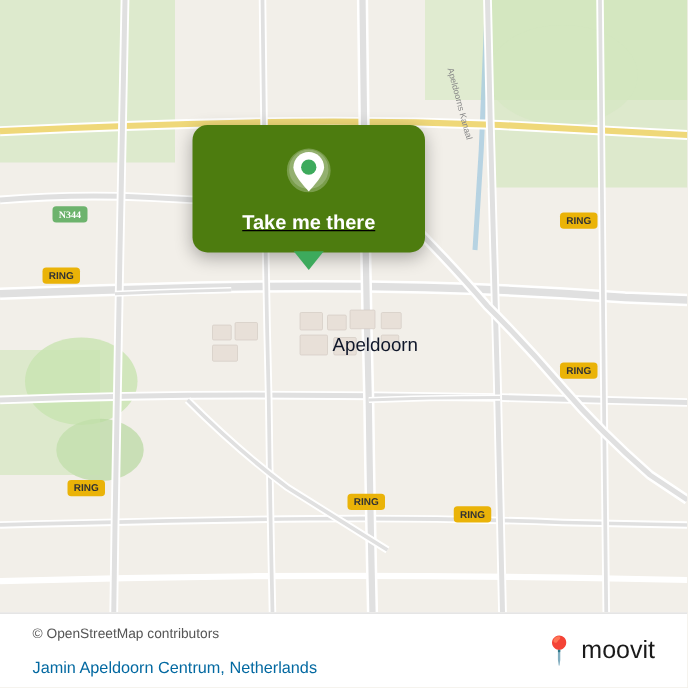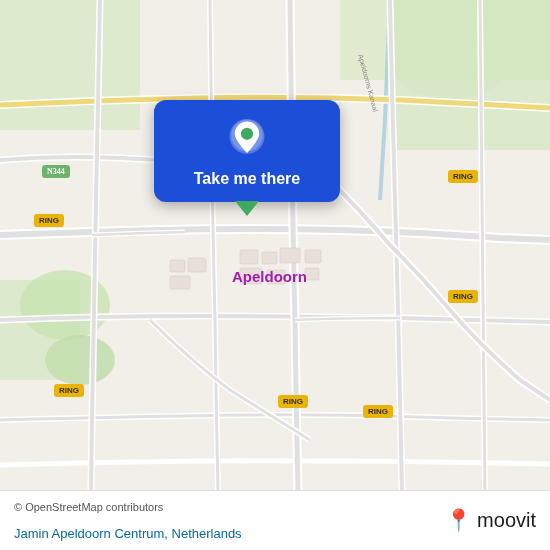--- a/index.html
+++ b/index.html
@@ -29,28 +29,29 @@
       width: 100%;
       height: 100%;
     }
 
     
     .popup-card {
       position: absolute;
       top: 100px;
       left: 154px;
       width: 186px;
-      background: #1d4ed8;
+      background: #4d7c0f;
       border-radius: 12px;
       padding: 18px 16px 14px;
       display: flex;
       flex-direction: column;
       align-items: center;
       cursor: pointer;
       box-shadow: 0 4px 14px rgba(0,0,0,0.3);
+      text-decoration: underline;
     }
 
     .popup-card::after {
       content: '';
       position: absolute;
       bottom: -14px;
       left: 50%;
       transform: translateX(-50%);
       width: 0;
       height: 0;
@@ -76,21 +77,21 @@
     .bottom-bar {
       position: absolute;
       bottom: 0;
       left: 0;
       width: 550px;
       height: 60px;
       background: #fff;
       border-top: 1px solid #ddd;
       display: flex;
       align-items: center;
-      padding: 0 14px;
+      padding: 0 26px;
       justify-content: space-between;
     }
 
     .attribution {
       font-size: 11px;
       color: #555;
     }
 
     .location-name {
       font-size: 13px;
@@ -112,23 +113,24 @@
 
     .moovit-text {
       font-size: 20px;
       font-weight: 400;
       color: #1a1a1a;
     }
 
     .city-label {
       position: absolute;
       font-size: 15px;
-      font-weight: 700;
-      color: #a21caf;
+      font-weight: 400;
+      color: #0f172a;
       pointer-events: none;
+      margin-left: 34px;
     }
 
     .ring-badge {
       position: absolute;
       background: #eab308;
       color: #333;
       font-size: 8px;
       font-weight: 700;
       padding: 2px 5px;
       border-radius: 3px;

